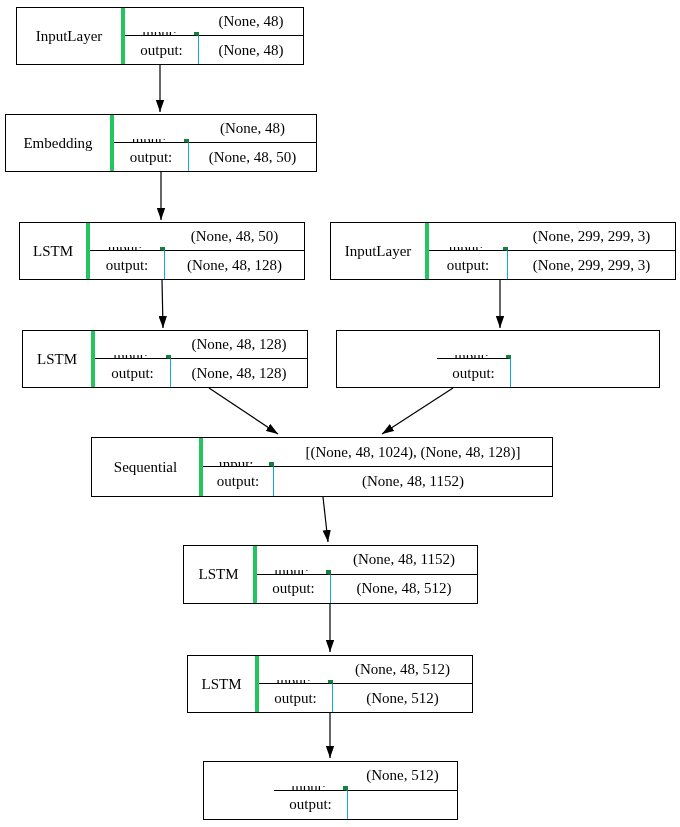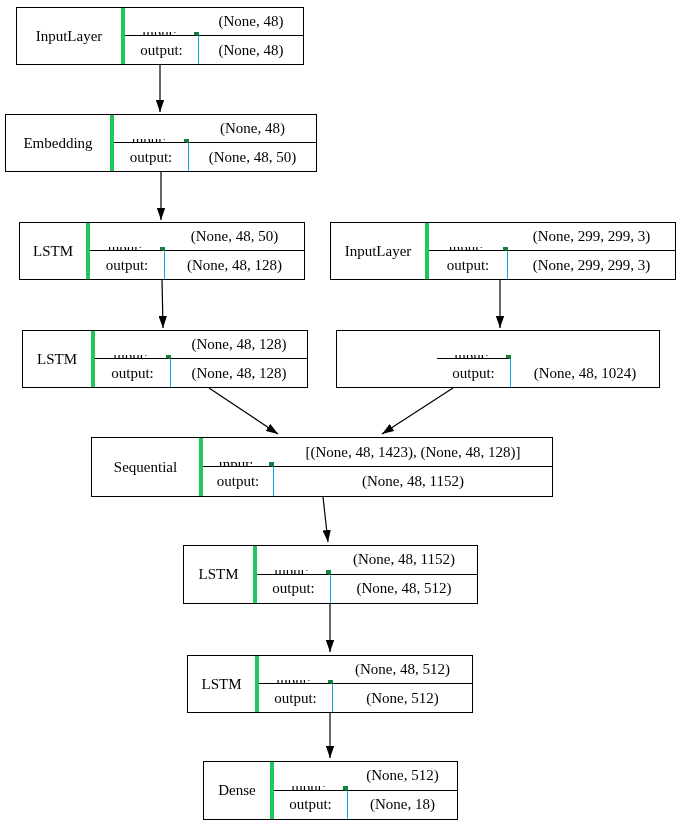--- a/index.html
+++ b/index.html
@@ -84,27 +84,26 @@
     <div class="cell name-cell">LSTM</div>
     <div class="cell label-in">input:</div>
     <div class="cell value-in">(None, 48, 128)</div>
     <div class="cell label-out">output:</div>
     <div class="cell value-out">(None, 48, 128)</div>
   </div>
 
   <div class="node" style="left:336px; top:330px; width:324px; height:58px; grid-template-columns:100px 74px 1fr;">
     <div class="cell label-in">input:</div>
     <div class="cell label-out">output:</div>
-    <div class="cell value-out">(None, 48, 1024)</div>
   </div>
 
   <div class="node" style="left:91px; top:437px; width:462px; height:60px; grid-template-columns:111px 71px 1fr;">
     <div class="cell name-cell">Sequential</div>
     <div class="cell label-in">input:</div>
-    <div class="cell value-in">[(None, 48, 1423), (None, 48, 128)]</div>
+    <div class="cell value-in">[(None, 48, 1024), (None, 48, 128)]</div>
     <div class="cell label-out">output:</div>
     <div class="cell value-out">(None, 48, 1152)</div>
   </div>
 
   <div class="node" style="left:183px; top:545px; width:295px; height:59px; grid-template-columns:73px 74px 1fr;">
     <div class="cell name-cell">LSTM</div>
     <div class="cell label-in">input:</div>
     <div class="cell value-in">(None, 48, 1152)</div>
     <div class="cell label-out">output:</div>
     <div class="cell value-out">(None, 48, 512)</div>
@@ -112,25 +111,23 @@
 
   <div class="node" style="left:187px; top:655px; width:286px; height:58px; grid-template-columns:71px 74px 1fr;">
     <div class="cell name-cell">LSTM</div>
     <div class="cell label-in">input:</div>
     <div class="cell value-in">(None, 48, 512)</div>
     <div class="cell label-out">output:</div>
     <div class="cell value-out">(None, 512)</div>
   </div>
 
   <div class="node" style="left:203px; top:761px; width:255px; height:59px; grid-template-columns:70px 74px 1fr;">
-    <div class="cell name-cell">Dense</div>
     <div class="cell label-in">input:</div>
     <div class="cell value-in">(None, 512)</div>
     <div class="cell label-out">output:</div>
-    <div class="cell value-out">(None, 18)</div>
   </div>
 
   <svg class="edges" viewBox="0 0 680 827" xmlns="http://www.w3.org/2000/svg">
     <defs>
       <marker id="ah" viewBox="0 0 10 7" refX="10" refY="3.5" markerWidth="10" markerHeight="7" orient="auto-start-reverse">
         <path d="M0,0 L10,3.5 L0,7 z" fill="#000000"></path>
       </marker>
     </defs>
     <line x1="160" y1="65" x2="160" y2="112" marker-end="url(#ah)"></line>
     <line x1="161" y1="172" x2="161" y2="220" marker-end="url(#ah)"></line>

